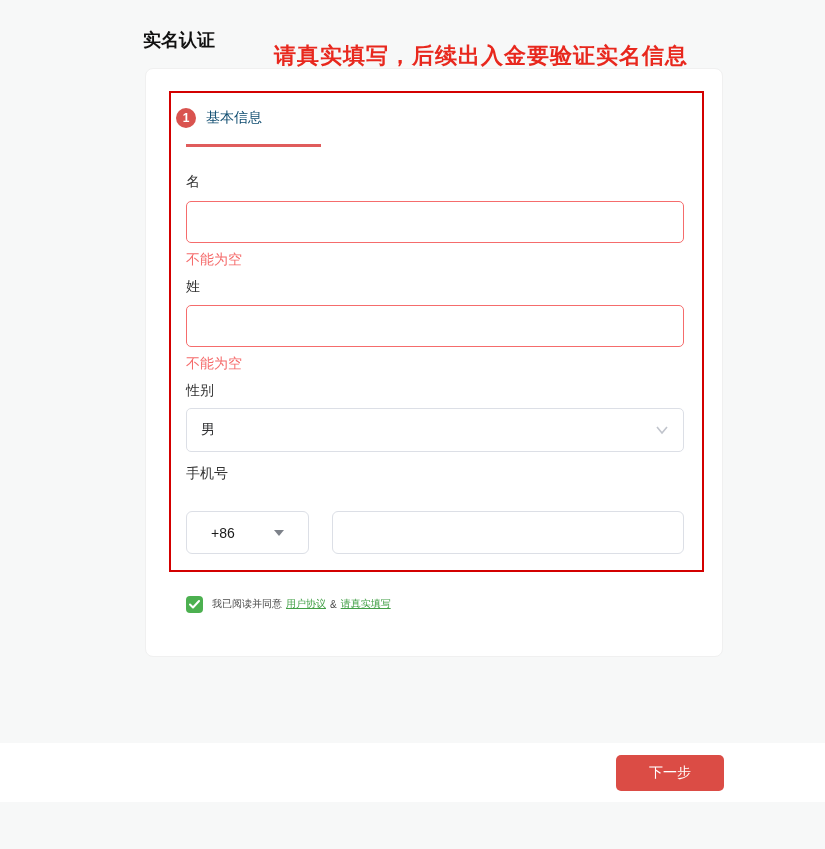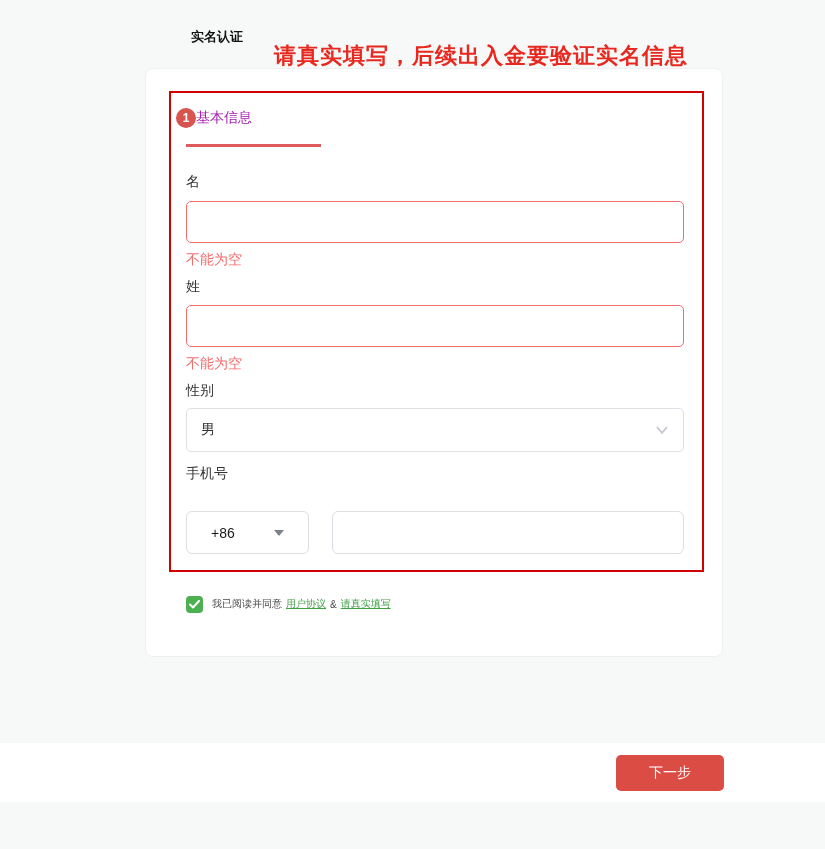--- a/index.html
+++ b/index.html
@@ -6,21 +6,21 @@
   html, body { width: 825px; height: 849px; }
   body {
     background: #f7f8f8;
     font-family: "Liberation Sans", "DejaVu Sans", sans-serif;
     position: relative;
     overflow: hidden;
     color: #303133;
   }
   .page-title {
     position: absolute; left: 143px; top: 28px;
-    font-size: 13px; font-weight: bold; color: #111; margin-left: 48px;
+    font-size: 18px; font-weight: bold; color: #111;
   }
   .warning-text {
     position: absolute; left: 274px; top: 41px;
     font-size: 22px; font-weight: bold; color: #e8281e;
     letter-spacing: 1px; white-space: nowrap;
   }
   .card {
     position: absolute; left: 145px; top: 68px;
     width: 578px; height: 589px;
     background: #ffffff; border-radius: 8px;
@@ -34,21 +34,21 @@
   .step-row {
     position: absolute; left: 5px; top: 15px;
     display: flex; align-items: center;
   }
   .step-circle {
     width: 20px; height: 20px; border-radius: 50%;
     background: #d9534f; color: #ffffff;
     font-size: 12px; font-weight: bold;
     display: flex; align-items: center; justify-content: center;
   }
-  .step-label { font-size: 14px; color: #a21caf; }
+  .step-label { margin-left: 10px; font-size: 14px; color: #0c4a6e; }
   .step-underline {
     position: absolute; left: 15px; top: 51px;
     width: 135px; height: 3px; background: #e05c5c;
   }
   .field-label {
     position: absolute; left: 15px;
     font-size: 14px; color: #333333;
   }
   .lbl-first { top: 80px; }
   .lbl-last  { top: 185px; }

